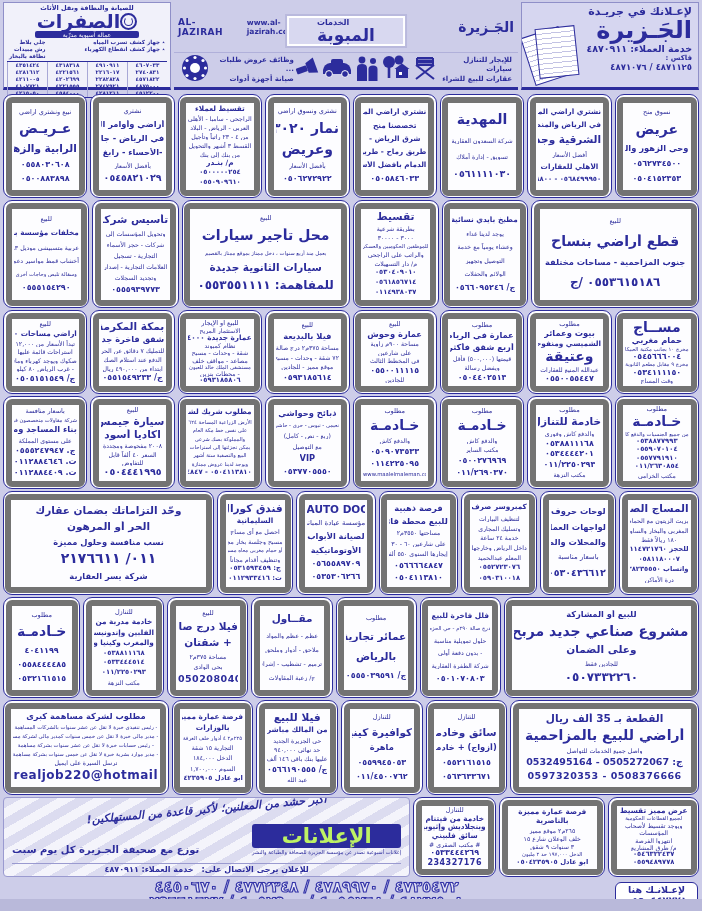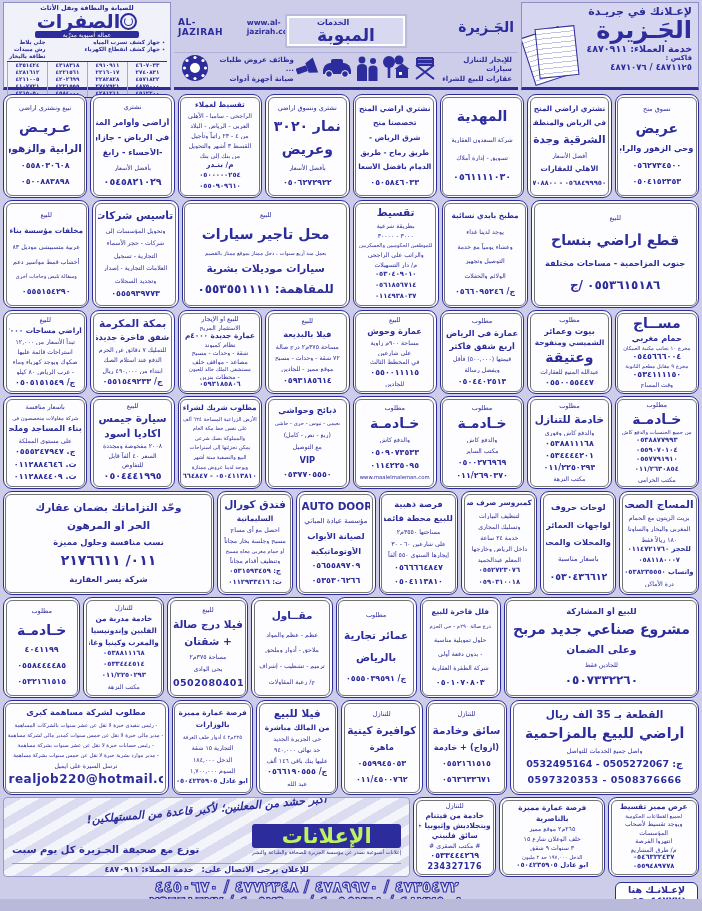--- a/index.html
+++ b/index.html
@@ -41,21 +41,21 @@
   .pr-fax{font-size:7px;font-weight:bold;}
   .pr-fax2{font-size:8.5px;font-weight:bold;}
   .pr-news{position:absolute;left:3px;bottom:4px;width:56px;height:58px;}
   .pr-news i{position:absolute;width:38px;height:48px;background:repeating-linear-gradient(#fff 0 4px,#c3c3e4 4px 5px);border:1.5px solid #2c2c9c;display:block;}
   .pr-news .n1{transform:rotate(-18deg);left:2px;top:6px;}
   .pr-news .n2{transform:rotate(-6deg);left:12px;top:2px;}
   
   #ads-grid{padding-top:2px;}
   .row{display:flex;direction:rtl;gap:3px;margin:0 3px 2px;}
   .ad{background:#fdfdff;border:1.3px solid #2c2c9c;border-radius:9px;padding:1.5px;box-sizing:border-box;min-width:0;}
-  .ad-in{border:1px solid #737373;border-radius:6px;height:100%;box-sizing:border-box;display:flex;flex-direction:column;
+  .ad-in{border:6px solid #737373;border-radius:6px;height:100%;box-sizing:border-box;display:flex;flex-direction:column;
          justify-content:space-evenly;align-items:center;overflow:hidden;padding:1px 2px;text-align:center;}
   .ln{line-height:1.14;white-space:nowrap;max-width:100%;overflow:hidden;}
   .k{font-size:6.5px;}
   .xl{font-size:14px;font-weight:bold;}
   .lg{font-size:10.5px;font-weight:bold;}
   .md{font-size:8.3px;font-weight:bold;}
   .smb{font-size:7.3px;font-weight:bold;}
   .sm{font-size:7px;}
   .xs{font-size:6.2px;}
   .xxs{font-size:5.3px;}
@@ -357,21 +357,21 @@
             <div class="ln phx">٠٥٣٠٤٠٩٠١٠</div>
             <div class="ln phx">٠٥٦١٨٥٦٧١٤</div>
             <div class="ln phx">٠١١٤٩٣٨٠٣٧</div>
           </div>
         </div>
         <div class="ad" style="flex: 2 1 0px;">
           <div class="ad-in">
             <div class="ln k">للبيع</div>
             <div class="ln xl">محل تأجير سيارات</div>
             <div class="ln xxs">يعمل منذ أربع سنوات ، دخل ممتاز بموقع ممتاز بالقصيم</div>
-            <div class="ln lg">سيارات موديلات بشرية</div>
+            <div class="ln lg">سيارات الثانوية جديدة</div>
             <div class="ln phl">للمفاهمة: ٠٥٥٣٥٥١١١١</div>
           </div>
         </div>
         <div class="ad" style="flex: 1 1 0px;">
           <div class="ad-in">
             <div class="ln lg">تأسيس شركات</div>
             <div class="ln xs">وتحويل المؤسسات إلى</div>
             <div class="ln xs">شركات - حجز الأسماء</div>
             <div class="ln xs">التجارية - تسجيل</div>
             <div class="ln xs">العلامات التجارية - إصدار</div>

